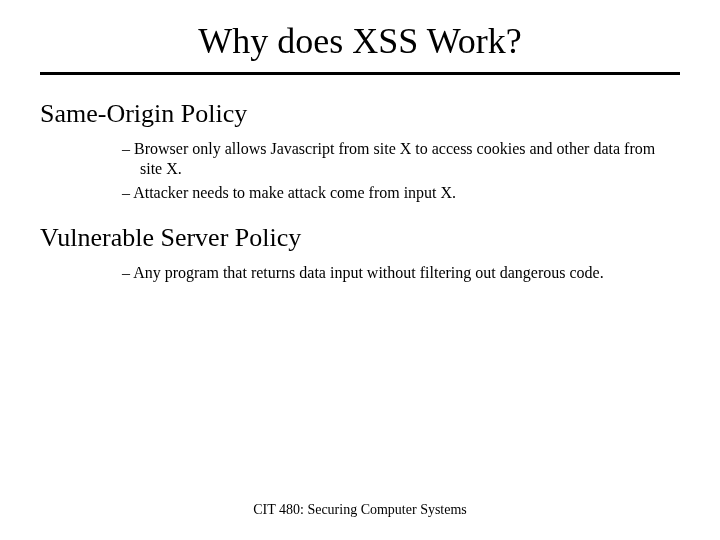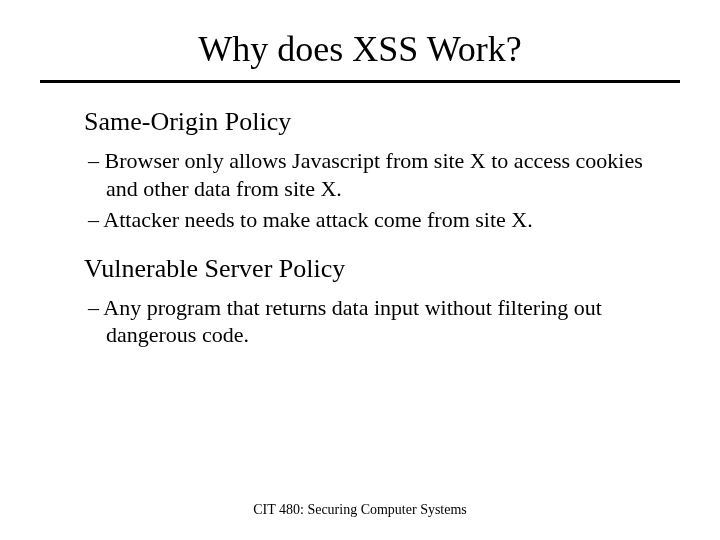--- a/index.html
+++ b/index.html
@@ -13,44 +13,43 @@
       background: #ffffff;
       font-family: "Times New Roman", Times, serif;
       color: #000000;
       position: relative;
       padding: 20px 40px;
     }
     .title {
       font-size: 36px;
       font-weight: normal;
       text-align: center;
-      margin-top: 8px;
       margin-bottom: 10px;
     }
     .title-underline {
       border-bottom: 3px solid #000000;
       margin-bottom: 24px;
       width: 100%;
     }
     .section-heading {
       font-size: 26px;
       font-weight: normal;
       margin-bottom: 10px;
-      margin-left: 44px;
     }
     .bullet-list {
       margin-left: 48px;
       margin-bottom: 20px;
     }
     .bullet-item {
-      font-size: 22px;
+      font-size: 16px;
       line-height: 1.25;
       margin-bottom: 4px;
       text-indent: -18px;
       padding-left: 18px;
+      margin-left: 34px;
     }
     .bullet-dash {
       display: inline;
     }
     .footer {
       position: absolute;
       bottom: 22px;
       left: 0;
       width: 100%;
       text-align: center;
@@ -59,21 +58,21 @@
   </style>
 </head>
 <body>
 
 <h1 class="title">Why does XSS Work?</h1>
 <div class="title-underline"></div>
 
 <div class="section-heading">Same-Origin Policy</div>
 <div class="bullet-list">
   <div class="bullet-item"><span class="bullet-dash">– </span><span>Browser only allows Javascript from site X to access cookies and other data from site X.</span></div>
-  <div class="bullet-item"><span class="bullet-dash">– </span><span>Attacker needs to make attack come from site X.</span></div>
+  <div class="bullet-item"><span class="bullet-dash">– </span><span>Attacker needs to make attack come from input X.</span></div>
 </div>
 
 <div class="section-heading">Vulnerable Server Policy</div>
 <div class="bullet-list">
   <div class="bullet-item"><span class="bullet-dash">– </span><span>Any program that returns data input without filtering out dangerous code.</span></div>
 </div>
 
 <div class="footer">CIT 480: Securing Computer Systems</div>
 
 </body></html>

